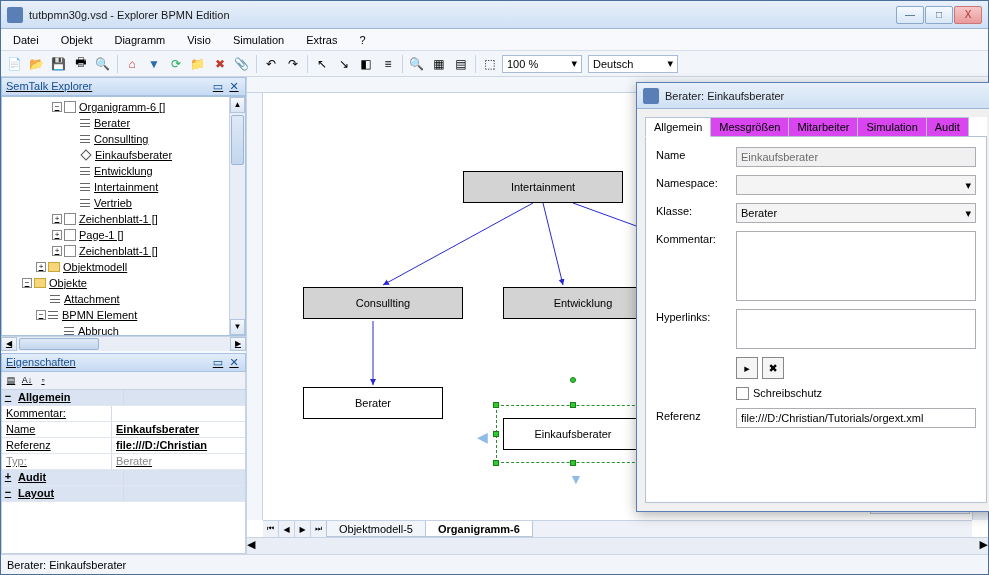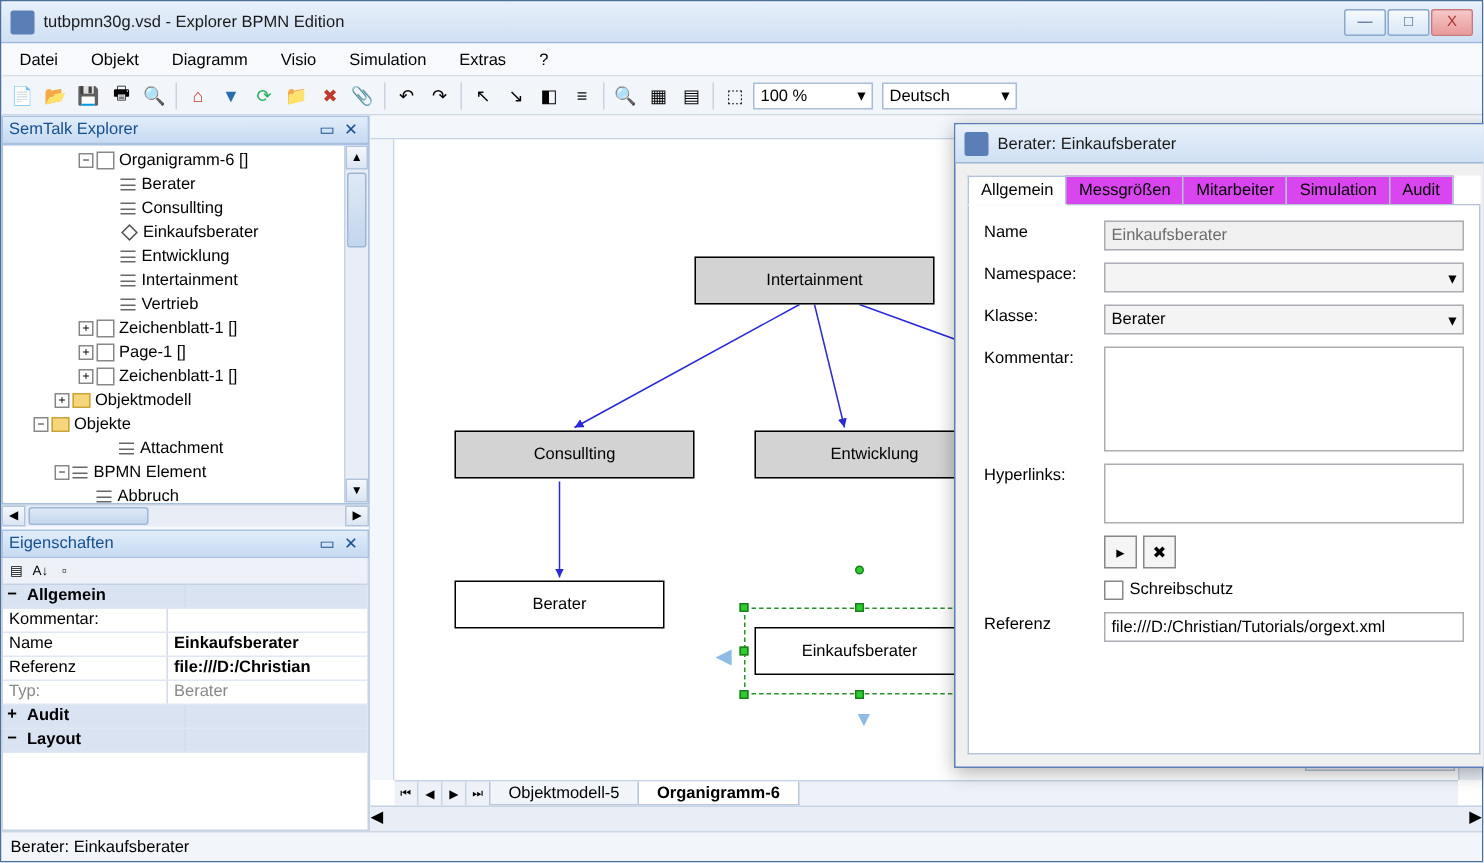--- a/index.html
+++ b/index.html
@@ -16,21 +16,21 @@
 
 .menubar { height: 22px; display:flex; align-items:center; padding: 0 8px; gap: 14px; background:#f7f9fc; border-bottom:1px solid #d5dde8;}
 .menubar span { cursor:pointer; padding:2px 4px;}
 .toolbar { height: 26px; display:flex; align-items:center; padding:0 4px; gap:2px; background:#f2f5fa; border-bottom:1px solid #cdd7e4;}
 .tool { width:20px; height:20px; display:flex; align-items:center; justify-content:center; border:1px solid transparent; cursor:pointer; font-size:12px;}
 .tool-sep { width:1px; height:18px; background:#c9d4e2; margin:0 2px;}
 .zoom-box { width:80px; height:18px; border:1px solid #a9bcd4; background:#fff; padding:0 4px; display:flex; align-items:center; }
 .lang-box { width:90px; height:18px; border:1px solid #a9bcd4; background:#fff; padding:0 4px; display:flex; align-items:center; margin-left:4px;}
 
 .main { flex:1; display:flex; overflow:hidden;}
-.left { width:246px; display:flex; flex-direction:column; border-right:1px solid #c6d3e4; background:#f7f9fc;}
+.left { width:246px; display:flex; flex-direction:column; border-right:1px solid #c6d3e4; background:#f7f9fc;text-decoration:underline;}
 .panel-head { height:20px; background:linear-gradient(#e2edfb,#c6daf2); border:1px solid #a8c1e0; display:flex; align-items:center; padding:0 4px; color:#174f8f; font-weight:400;}
 .panel-head .sp { flex:1;}
 .panel-head .pbtn { width:14px; height:14px; margin-left:2px; display:flex; align-items:center; justify-content:center; cursor:pointer; color:#174f8f;}
 .tree { flex:1; background:#fff; border:1px solid #a8c1e0; overflow:auto; padding:2px 0; position:relative;}
 .tree-item { display:flex; align-items:center; height:16px; padding-left:4px; white-space:nowrap;}
 .tree-page { width:12px; height:12px; border:1px solid #888; background:#fff; margin-right:3px;}
 .tree-folder { width:12px; height:10px; background:#f5d67a; border:1px solid #c9a43a; margin-right:3px;}
 .tree-diamond { width:8px; height:8px; border:1px solid #555; transform:rotate(45deg); margin:0 5px 0 2px;}
 .tree-lines { width:10px; height:8px; border-top:1px solid #666; border-bottom:1px solid #666; position:relative; margin-right:4px;}
 .tree-lines::after{content:"";position:absolute;top:3px;left:0;right:0;border-top:1px solid #666;}
@@ -216,21 +216,21 @@
         <div class="tree-item" style="padding-left:34px">
             <span class="tree-box">+</span>
             <span class="tree-folder"></span>
             <span>Objektmodell</span>
           </div>
         <div class="tree-item" style="padding-left:20px">
             <span class="tree-box">−</span>
             <span class="tree-folder"></span>
             <span>Objekte</span>
           </div>
-        <div class="tree-item" style="padding-left:77px">
+        <div class="tree-item" style="padding-left:48px">
             <span class="tree-lines"></span>
             <span>Attachment</span>
           </div>
         <div class="tree-item" style="padding-left:34px">
             <span class="tree-box">−</span>
             <span class="tree-lines"></span>
             <span>BPMN Element</span>
           </div>
         <div class="tree-item" style="padding-left:62px">
             <span class="tree-lines"></span>

